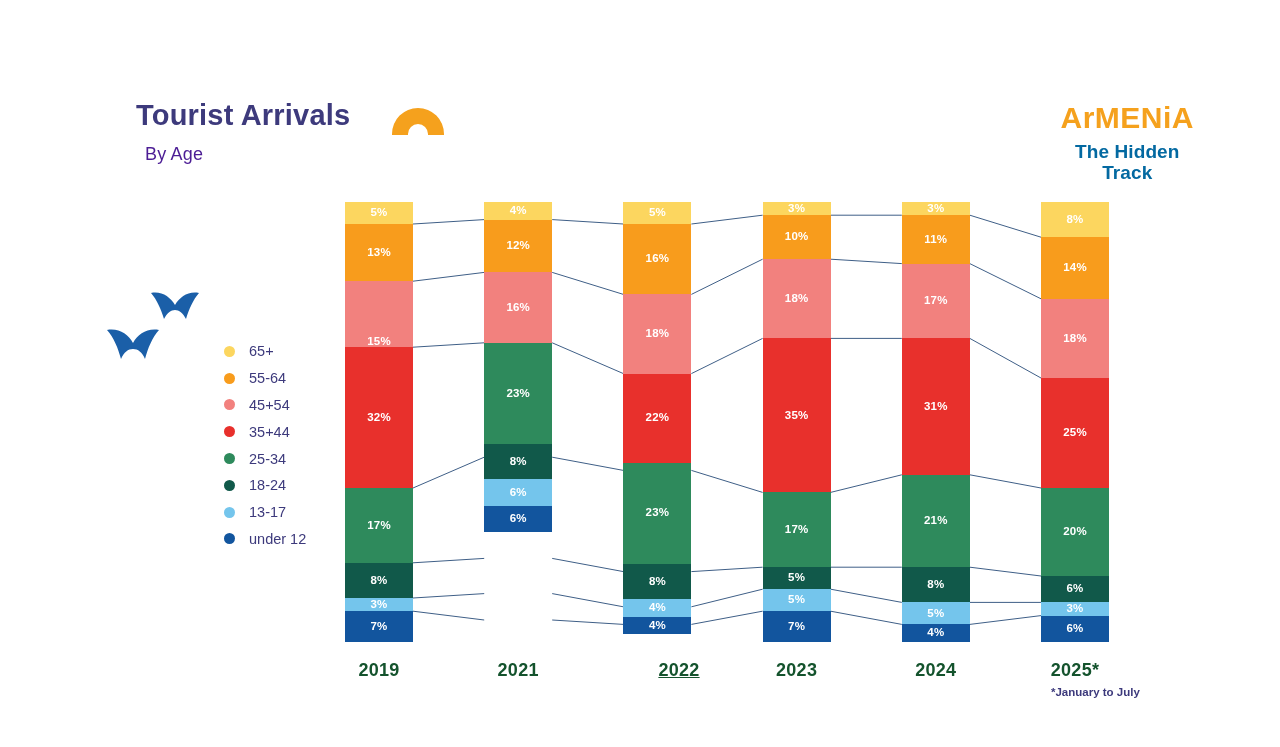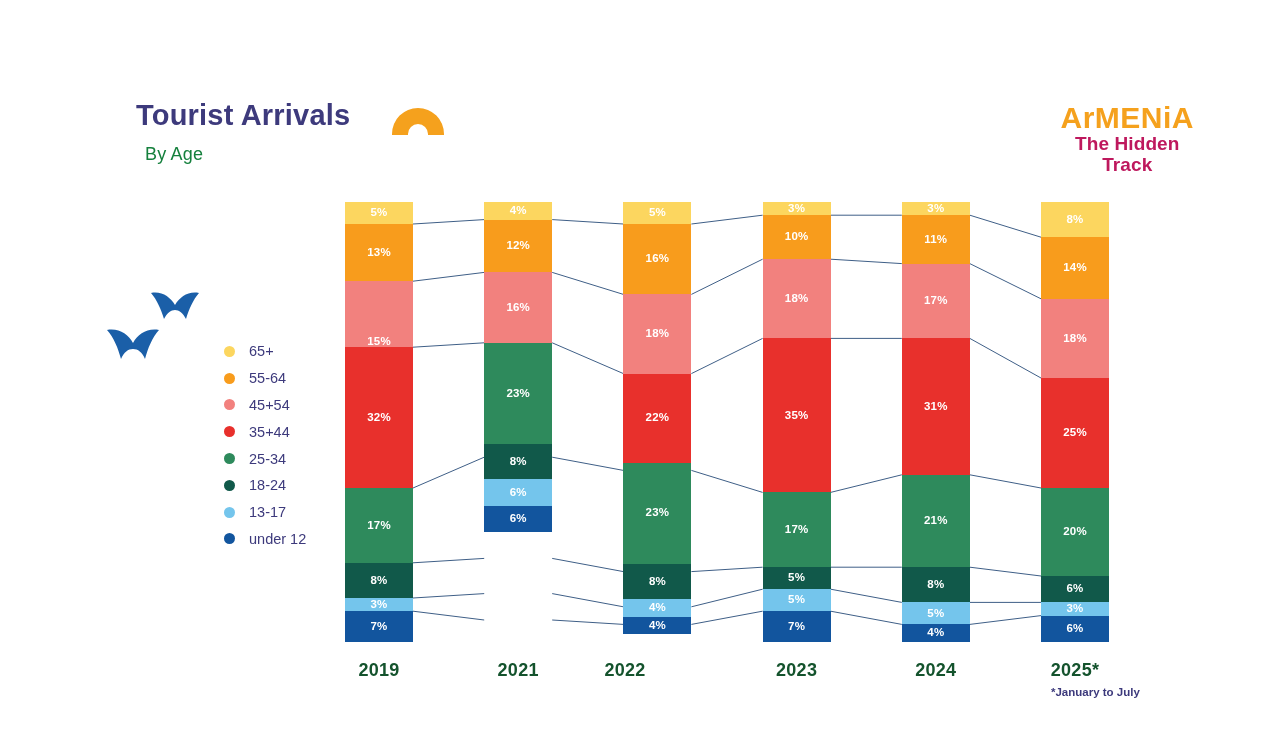--- a/index.html
+++ b/index.html
@@ -25,21 +25,21 @@
     color: #3d3a7c;
     letter-spacing: 0.2px;
     line-height: 1.1;
     text-align: right;
   }
   #subtitle {
     margin-top: 12px;
     margin-left: 9px;
     font-size: 18px;
     font-weight: 400;
-    color: #15803d;
+    color: #4c1d95;
     letter-spacing: 0.2px;
   }
   #arch-deco {
     position: absolute;
     left: 392px;
     top: 108px;
     width: 52px;
     height: 27px;
   }
 
@@ -51,23 +51,24 @@
     text-align: center;
   }
   #brand-name {
     font-size: 30px;
     font-weight: 700;
     color: #f5a11d;
     letter-spacing: 0.5px;
     line-height: 1;
   }
   #brand-tagline {
+    margin-top: 8px;
     font-size: 19px;
     font-weight: 700;
-    color: #be185d;
+    color: #0369a1;
     line-height: 1.12;
     letter-spacing: 0.1px;
   }
 
   
   #birds-deco { position: absolute; left: 96px; top: 280px; width: 150px; height: 92px; }
 
   
   #legend {
     position: absolute;
@@ -311,21 +312,21 @@
         <div class="bar-seg" style="height: 35.2px; background: rgb(17, 89, 74);">
           <span class="seg-label">8%</span>
         </div>
         <div class="bar-seg" style="height: 17.6px; background: rgb(116, 197, 236);">
           <span class="seg-label">4%</span>
         </div>
         <div class="bar-seg" style="height: 17.6px; background: rgb(18, 85, 158);">
           <span class="seg-label">4%</span>
         </div>
       </div>
-      <div class="axis-label" style="left: 591px; top: 660px;">2022</div>
+      <div class="axis-label" style="left: 645px; top: 660px; text-decoration: underline;">2022</div>
       <div class="bar-column" style="left: 762.6px; top: 202px; height: 440px;">
         <div class="bar-seg" style="height: 13.2px; background: rgb(252, 214, 95);">
           <span class="seg-label">3%</span>
         </div>
         <div class="bar-seg" style="height: 44px; background: rgb(248, 156, 28);">
           <span class="seg-label">10%</span>
         </div>
         <div class="bar-seg" style="height: 79.2px; background: rgb(242, 129, 126);">
           <span class="seg-label">18%</span>
         </div>

